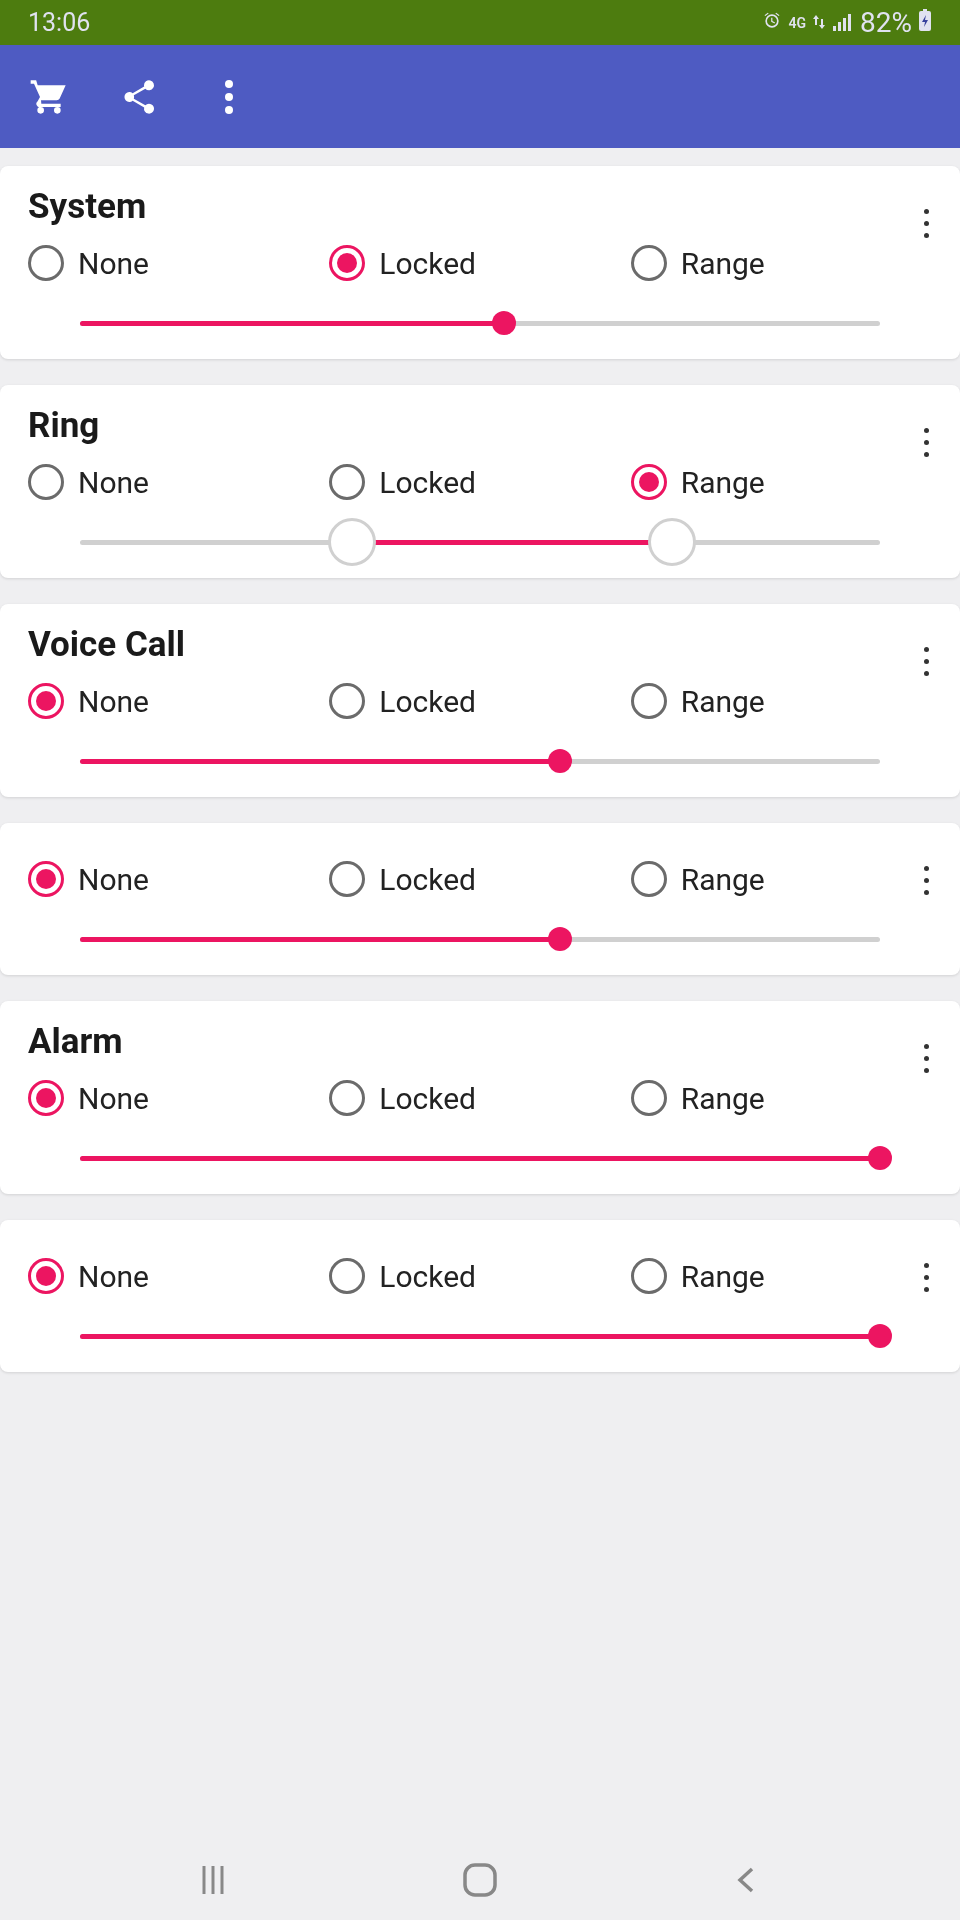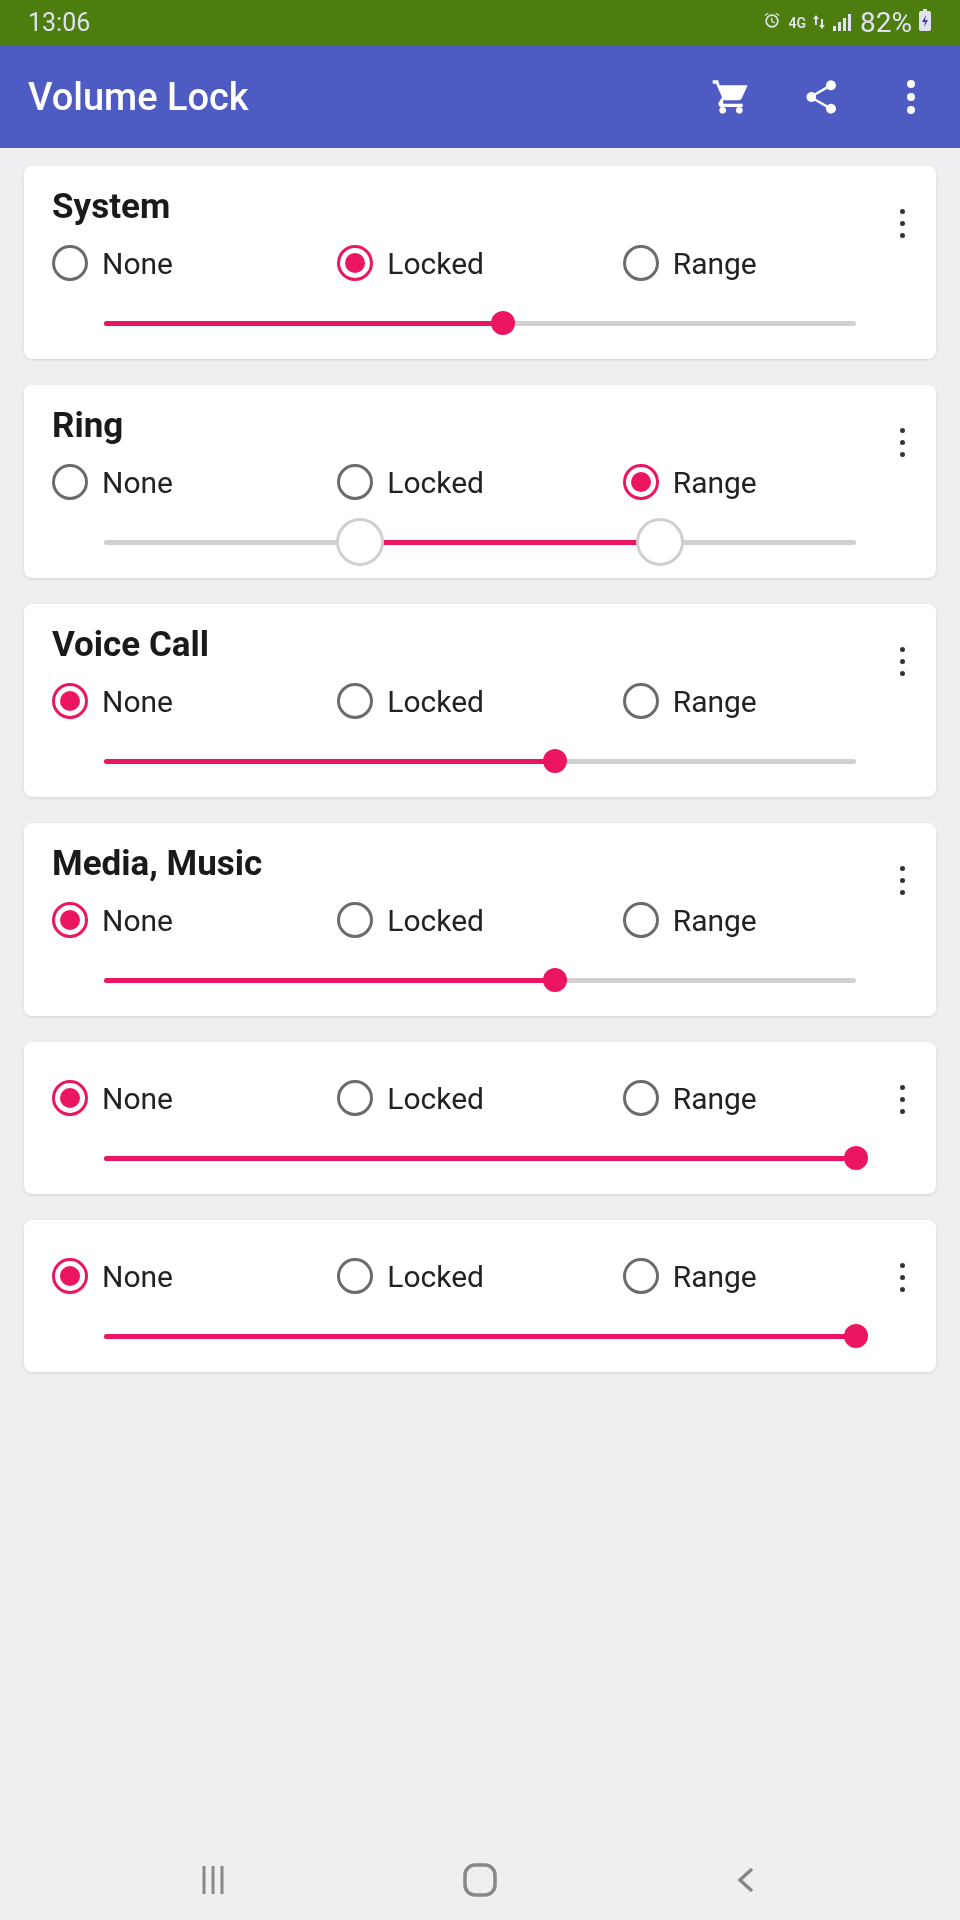--- a/index.html
+++ b/index.html
@@ -50,21 +50,21 @@
   width: 42px;
   height: 42px;
   display: flex;
   align-items: center;
   justify-content: center;
   cursor: pointer;
 }
 
 
 .content {
-  padding: 18px 24px;
+  padding: 18px 0;
   height: calc(100% - 45px - 103px - 80px);
   overflow-y: hidden;
 }
 .card {
   background: #fff;
   border-radius: 8px;
   padding: 20px 0 28px 0;
   margin-bottom: 26px;
   box-shadow: 0 1px 3px rgba(0,0,0,0.12);
   position: relative;
@@ -230,21 +230,20 @@
             <rect x="1" y="2" width="12" height="20" rx="2"></rect>
             <rect x="5" y="0" width="4" height="3"></rect>
             <path d="M8 6l-4 7h3l-1 5 4-7H7z" fill="#37419c"></path>
           </svg>
       </span>
     </div>
   </div>
 </div>
 
 <div class="app-bar">
-  <div class="app-title">Volume Lock</div>
   <div class="app-actions">
     <div class="app-action-icon">
       <svg width="40" height="40" viewBox="0 0 24 24" fill="#fff">
           <path d="M7 18a2 2 0 102 2 2 2 0 00-2-2zm10 0a2 2 0 102 2 2 2 0 00-2-2zM7.2 14h9.4a2 2 0 001.8-1.1L22 5H5.2L4.3 2H1v2h2l3.6 8-1.4 2.5A2 2 0 007 18h12v-2H7.4z"></path>
         </svg>
     </div>
     <div class="app-action-icon">
       <svg width="40" height="40" viewBox="0 0 24 24" fill="#fff">
           <path d="M18 16a3 3 0 00-2.2 1L8.9 13a3 3 0 000-2l6.9-4A3 3 0 1015 5a3 3 0 00.1.7L8.2 9.7a3 3 0 100 4.6l6.9 4A3 3 0 1018 16z"></path>
         </svg>
@@ -336,21 +335,20 @@
           <div class="radio-label">Range</div>
         </div>
       </div>
       <div class="slider-wrap">
         <div class="slider-track"></div>
         <div class="slider-fill" style="left: 80px; width: calc(60% - 96px);"></div>
         <div class="slider-thumb" style="left: calc(60% - 16px);"></div>
       </div>
     </div>
     <div class="card">
-      <div class="card-title">Media, Music</div>
       <div class="card-menu">
         <span></span>
         <span></span>
         <span></span>
       </div>
       <div class="radio-row">
         <div class="radio-option">
           <div class="radio-circle checked"></div>
           <div class="radio-label">None</div>
         </div>
@@ -363,20 +361,21 @@
           <div class="radio-label">Range</div>
         </div>
       </div>
       <div class="slider-wrap">
         <div class="slider-track"></div>
         <div class="slider-fill" style="left: 80px; width: calc(60% - 96px);"></div>
         <div class="slider-thumb" style="left: calc(60% - 16px);"></div>
       </div>
     </div>
     <div class="card">
+      <div class="card-title">Alarm</div>
       <div class="card-menu">
         <span></span>
         <span></span>
         <span></span>
       </div>
       <div class="radio-row">
         <div class="radio-option">
           <div class="radio-circle checked"></div>
           <div class="radio-label">None</div>
         </div>

